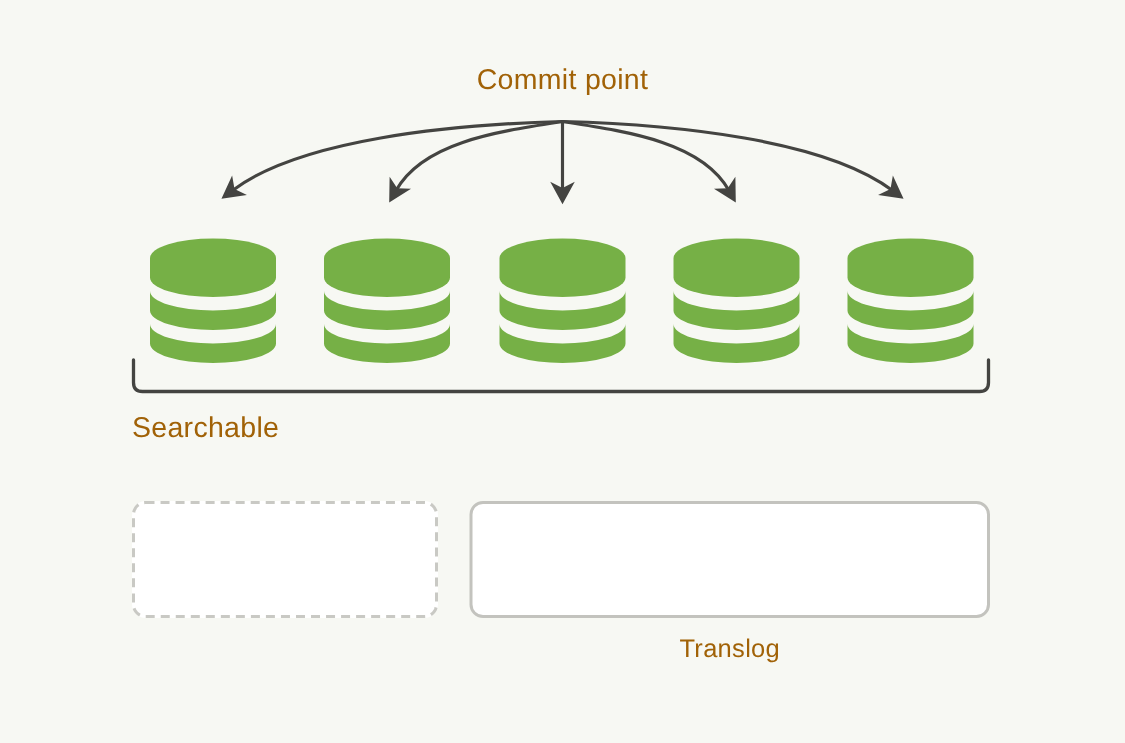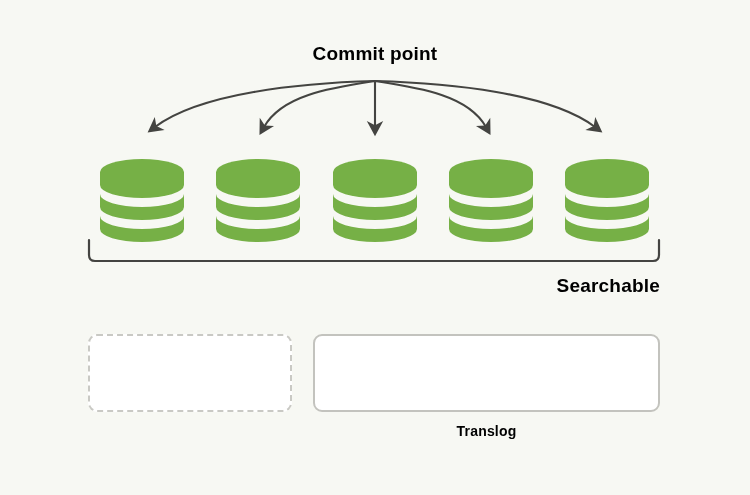--- a/index.html
+++ b/index.html
@@ -24,52 +24,52 @@
   .svg-layer {
     position: absolute;
     left: 0;
     top: 0;
     width: 750px;
     height: 495px;
     pointer-events: none;
   }
   .label {
     position: absolute;
-    font-weight: bold;
-    color: #000000;
+    font-weight: normal;
+    color: #a16207;
     white-space: nowrap;
     letter-spacing: 0.2px;
   }
   #commit-point-label {
     top: 43px;
     left: 0;
     width: 750px;
     text-align: center;
     font-size: 19px;
   }
   #searchable-label {
     top: 275px;
     left: 88px;
     width: 572px;
-    text-align: right;
+    text-align: left;
     font-size: 19px;
   }
   #buffer-label {
     top: 423px;
     left: 88px;
     width: 204px;
     text-align: center;
     font-size: 17px;
   }
   #translog-label {
     top: 423px;
     left: 313px;
     width: 347px;
     text-align: center;
-    font-size: 14px;
+    font-size: 17px;
   }
   .box {
     position: absolute;
     top: 334px;
     height: 78px;
     background: #ffffff;
     border-radius: 9px;
     box-sizing: border-box;
   }
   #in-memory-buffer-box {

